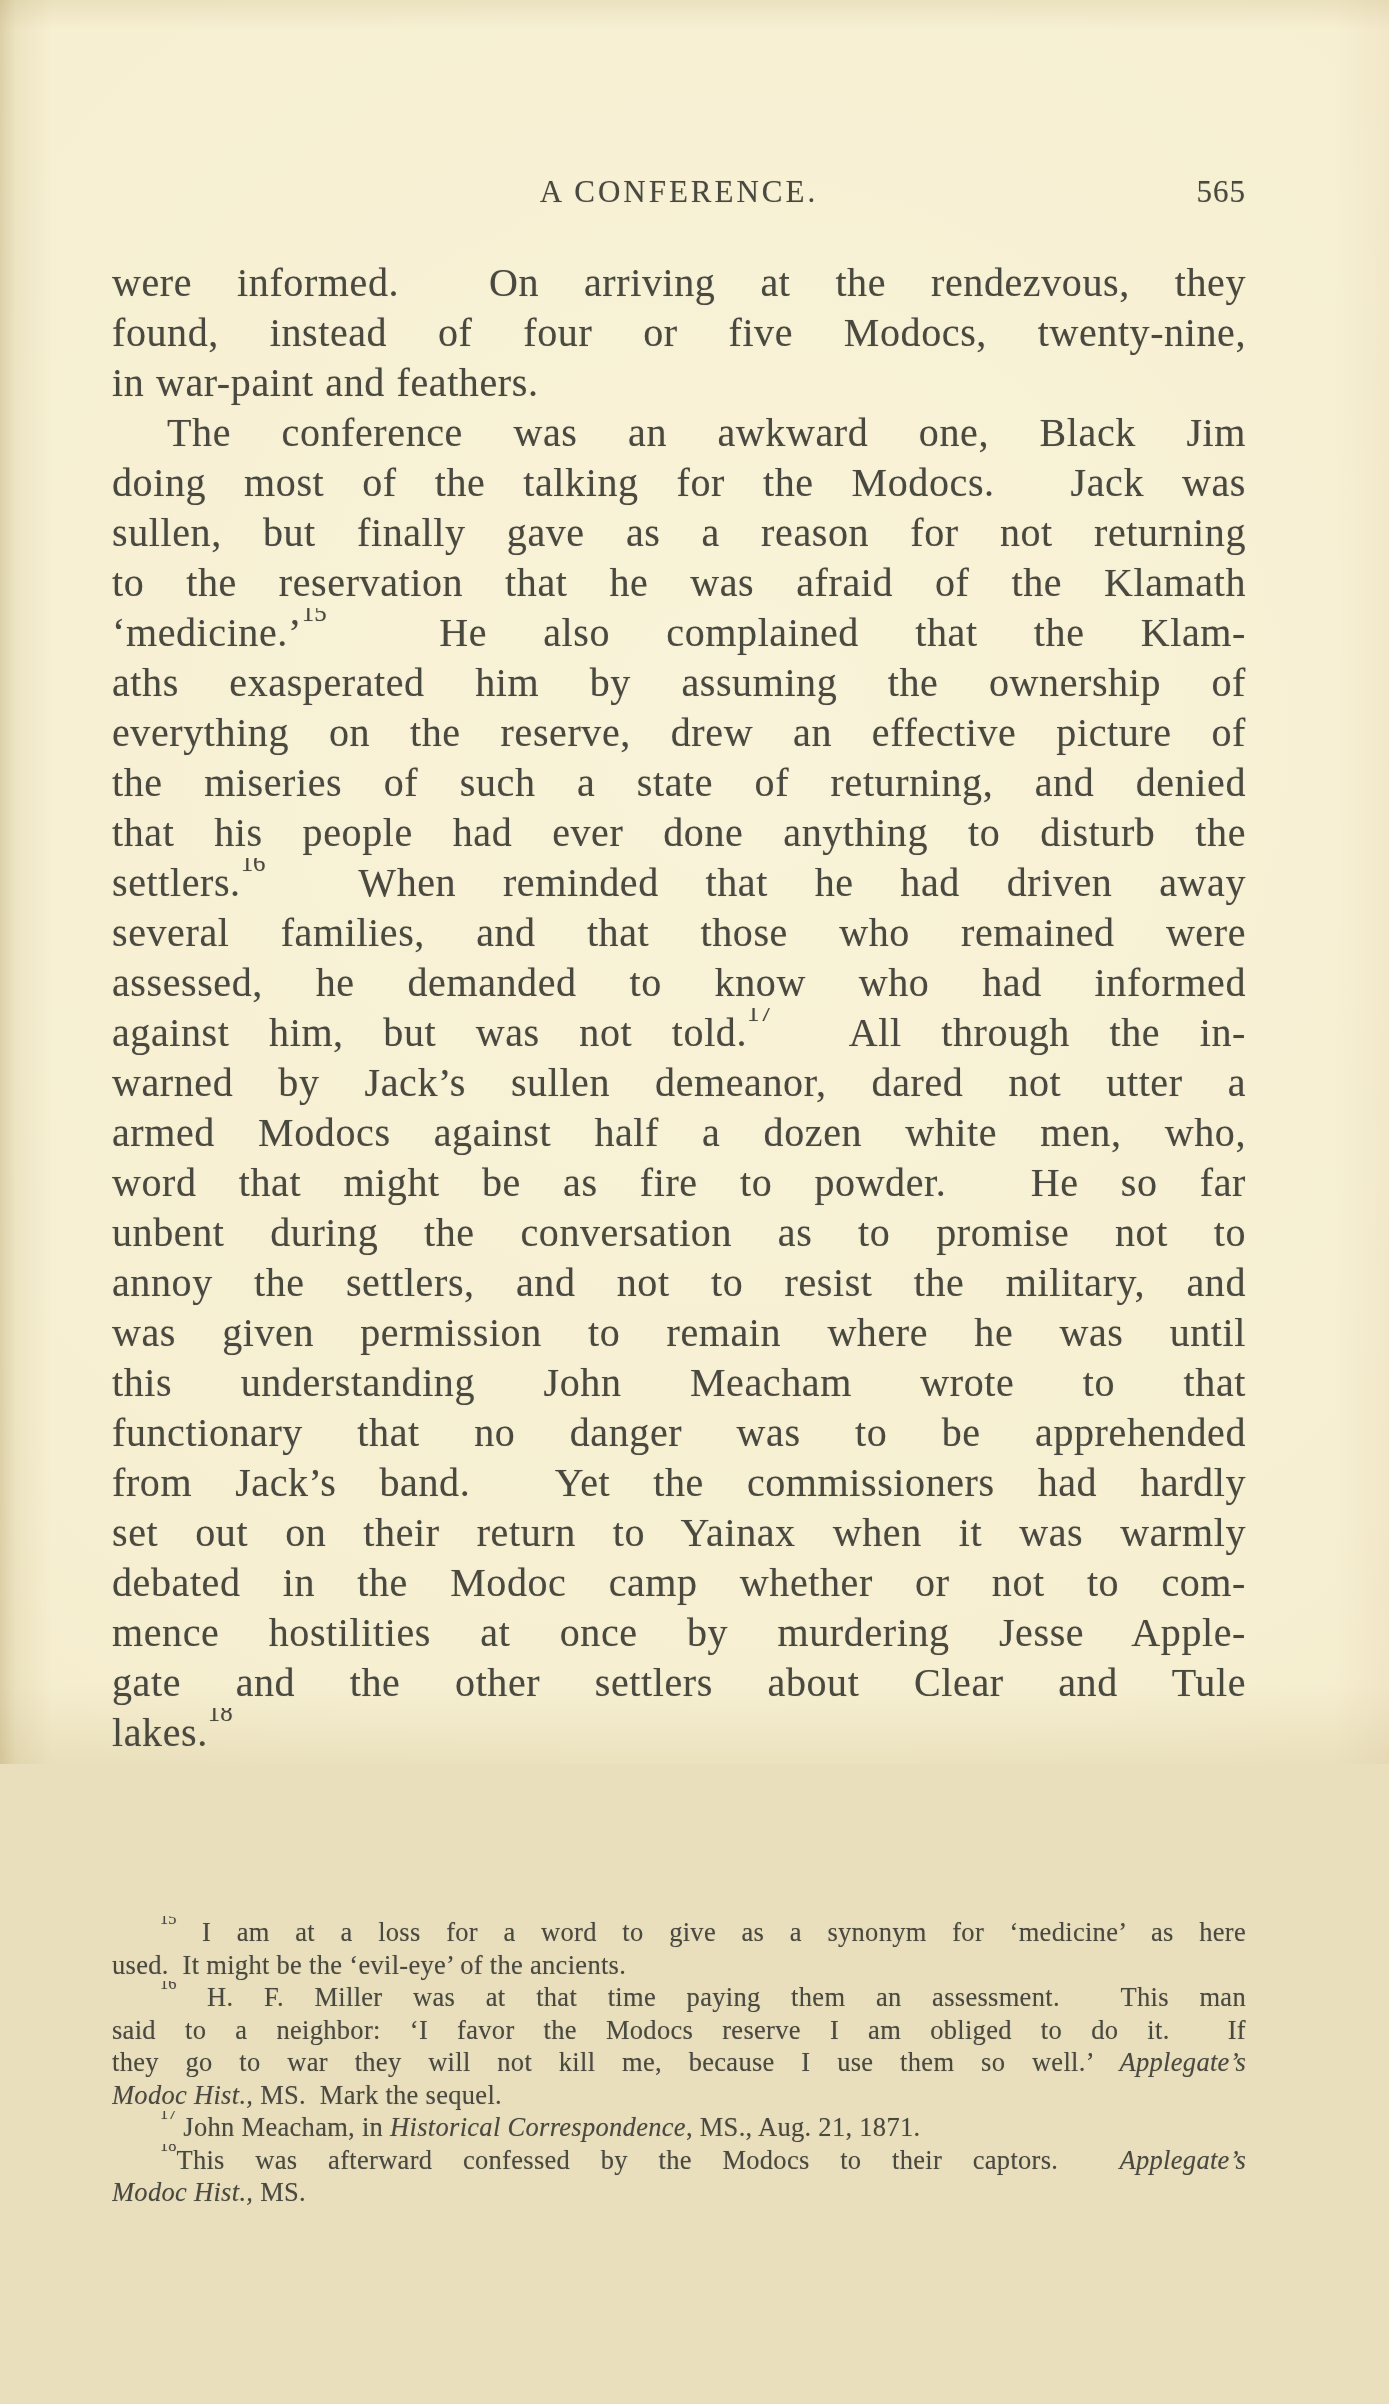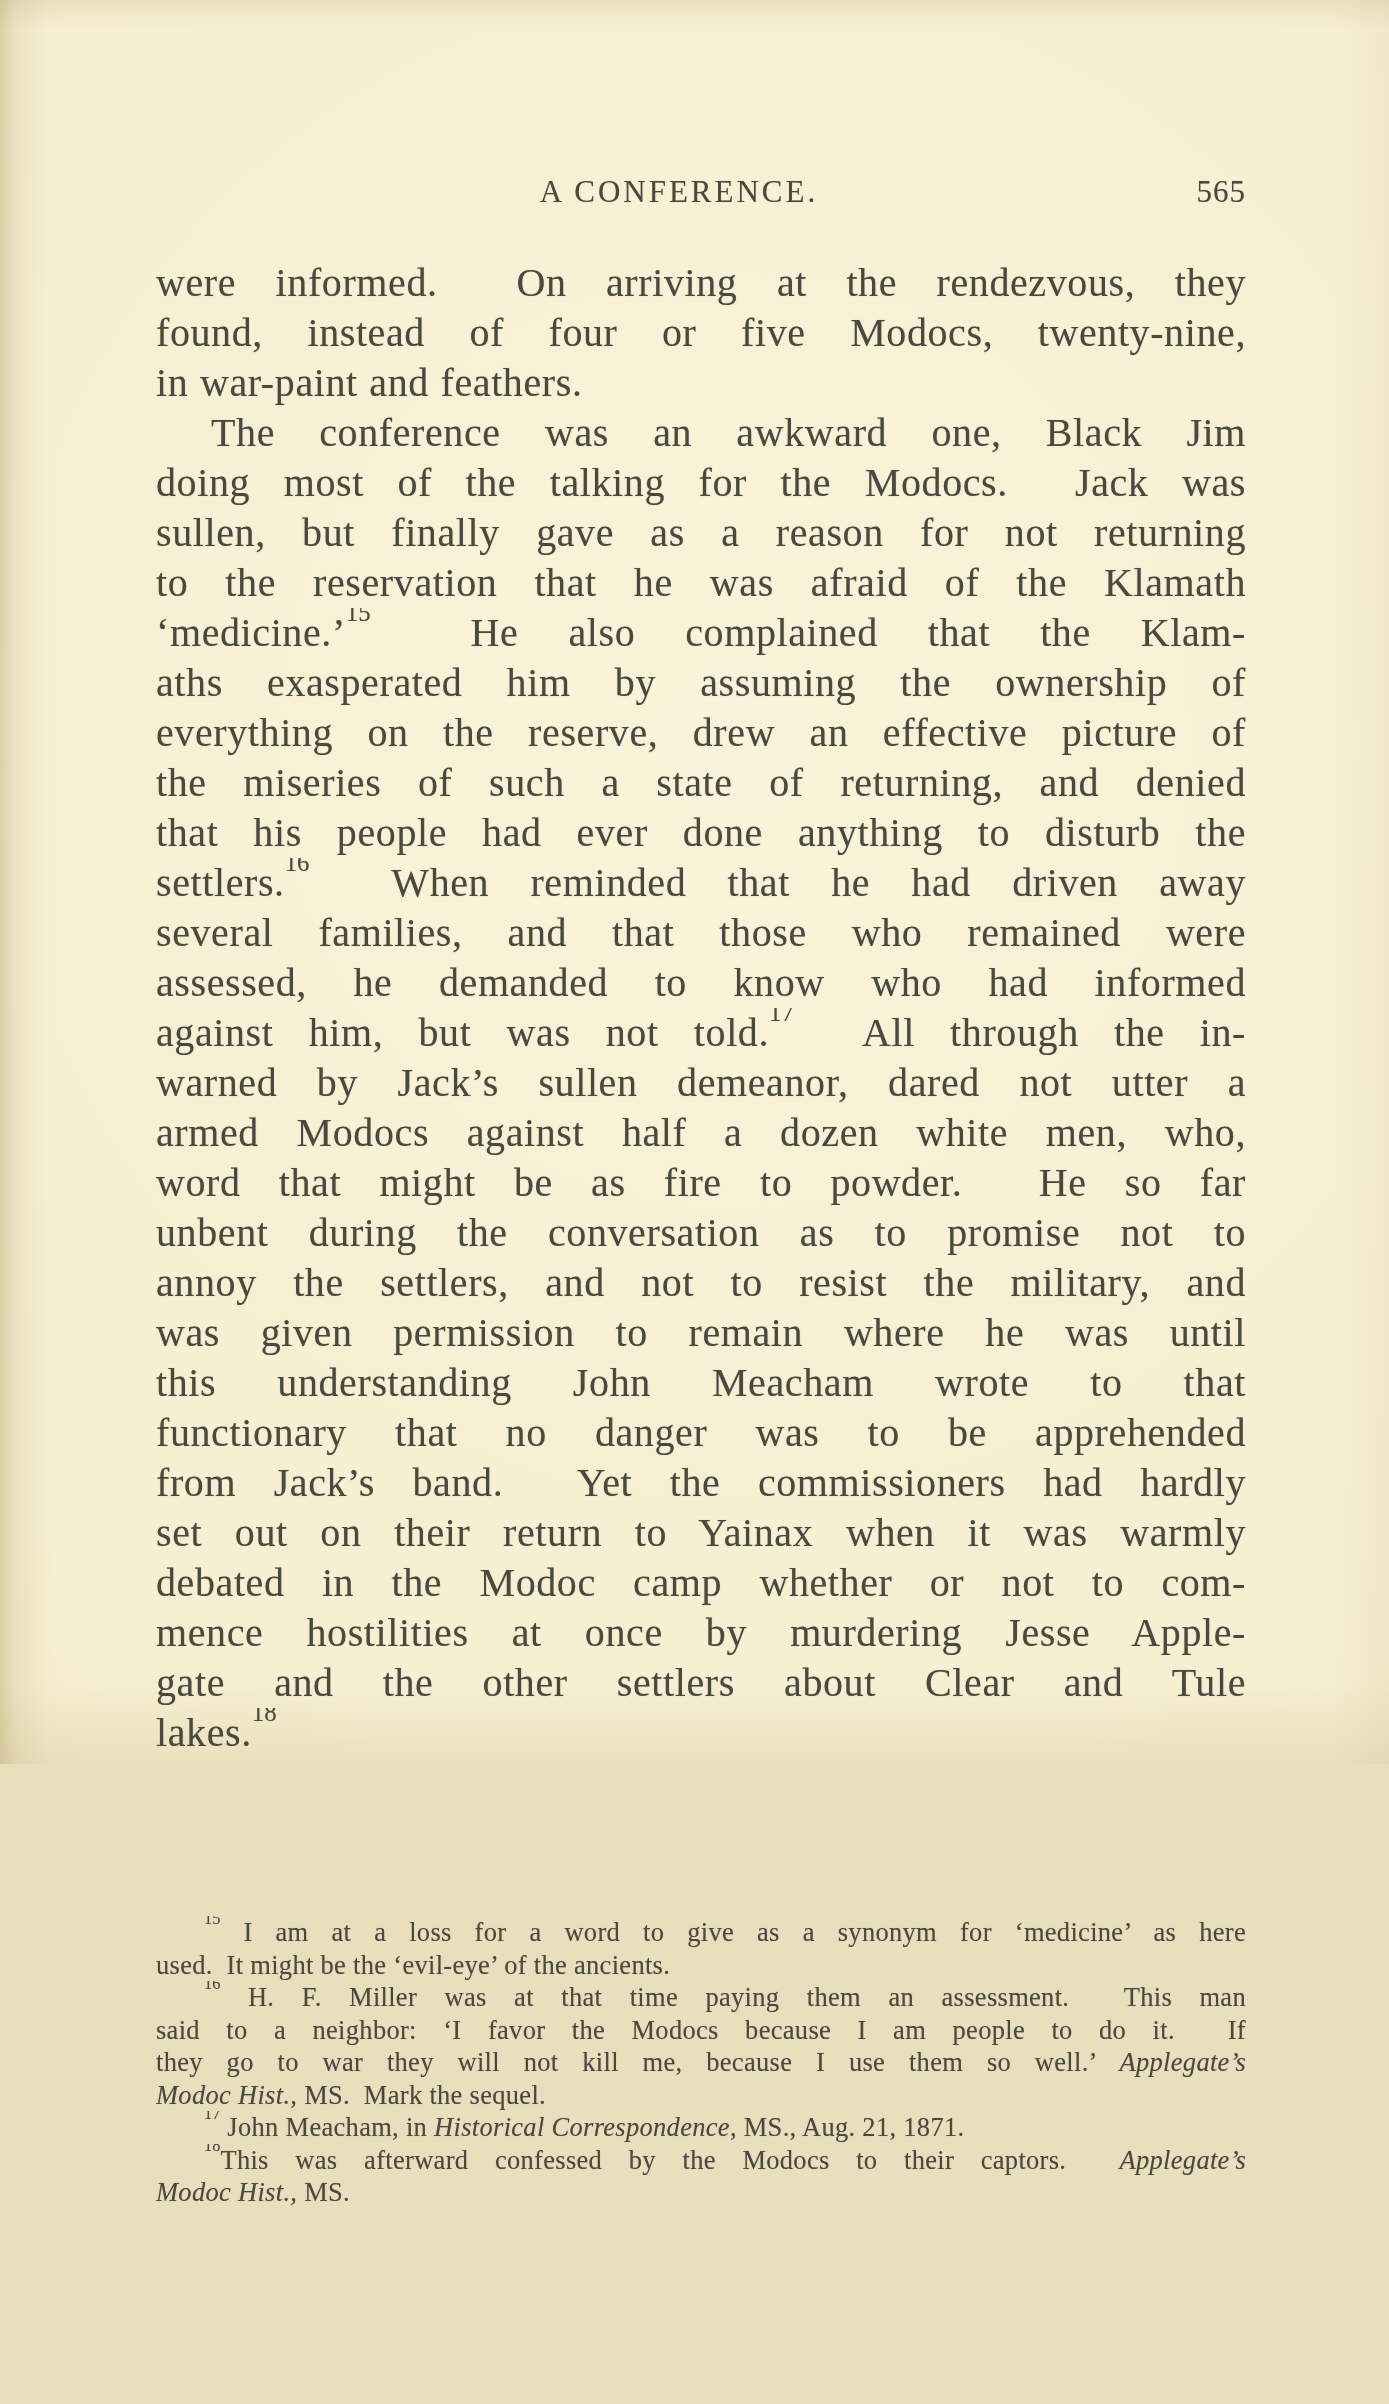--- a/index.html
+++ b/index.html
@@ -34,21 +34,21 @@
   .body-text {
     position: absolute; top: 258px; left: 112px; width: 1134px;
     font-size: 40px; line-height: 50px;
     letter-spacing: 0.6px; word-spacing: 1px;
   }
   .footnotes {
     position: absolute; top: 1916px; left: 112px; width: 1134px;
     font-size: 26.5px; line-height: 32.5px;
     letter-spacing: 0.3px;
   }
-  .line, .fline { white-space: pre-wrap; overflow: hidden; margin-left: 44px; }
+  .line, .fline { white-space: pre-wrap; overflow: hidden; }
   .line  { height: 50px; }
   .fline { height: 32.5px; }
   .j   { text-align: justify; text-align-last: justify; }
   .line.ind  { text-indent: 55px; }
   .fline.ind { text-indent: 48px; }
   .page, .page * { text-shadow: 0 0 1px rgba(74,73,64,0.35); }
   sup {
     font-size: 0.62em; line-height: 0;
     position: relative; top: -0.45em;
     letter-spacing: 0;
@@ -92,20 +92,20 @@
       <div class="line j"><span>set out on their return to Yainax when it was warmly</span></div>
       <div class="line j"><span>debated in the Modoc camp whether or not to com-</span></div>
       <div class="line j"><span>mence hostilities at once by murdering Jesse Apple-</span></div>
       <div class="line j"><span>gate and the other settlers about Clear and Tule</span></div>
       <div class="line"><span>lakes.</span><sup>18</sup></div>
     </div>
   <div class="footnotes">
       <div class="fline j ind"><sup>15</sup><span> I am at a loss for a word to give as a synonym for ‘medicine’ as here</span></div>
       <div class="fline"><span>used.  It might be the ‘evil-eye’ of the ancients.</span></div>
       <div class="fline j ind"><sup>16</sup><span> H. F. Miller was at that time paying them an assessment.  This man</span></div>
-      <div class="fline j"><span>said to a neighbor: ‘I favor the Modocs because I am people to do it.  If</span></div>
+      <div class="fline j"><span>said to a neighbor: ‘I favor the Modocs reserve I am obliged to do it.  If</span></div>
       <div class="fline j"><span>they go to war they will not kill me, because I use them so well.’ </span><i>Applegate’s</i></div>
       <div class="fline"><i>Modoc Hist.,</i><span> MS.  Mark the sequel.</span></div>
       <div class="fline ind"><sup>17</sup><span> John Meacham, in </span><i>Historical Correspondence</i><span>, MS., Aug. 21, 1871.</span></div>
       <div class="fline j ind"><sup>18</sup><span>This was afterward confessed by the Modocs to their captors.  </span><i>Applegate’s</i></div>
       <div class="fline"><i>Modoc Hist.,</i><span> MS.</span></div>
     </div>
 </div>
 
 </body></html>

